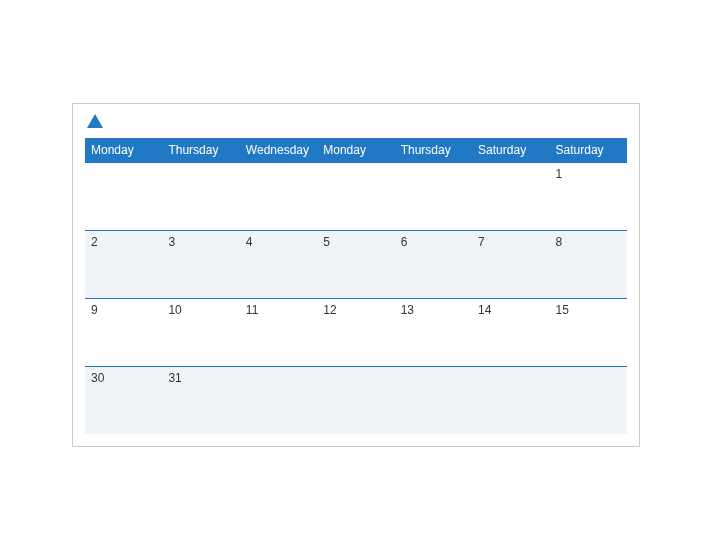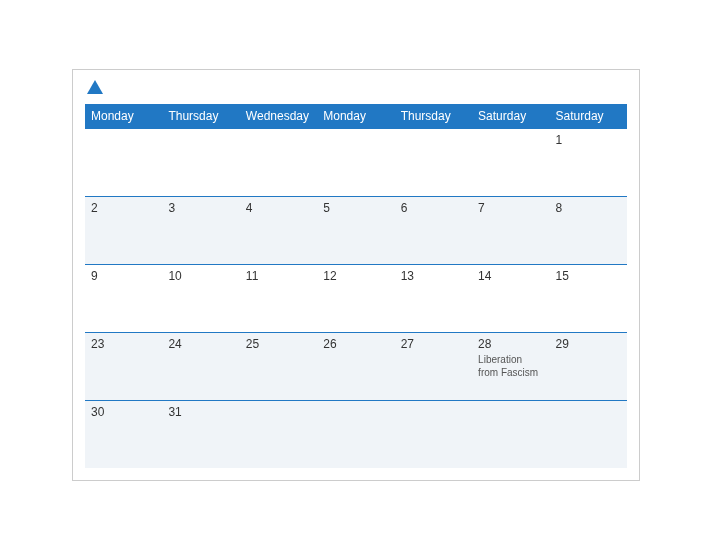--- a/index.html
+++ b/index.html
@@ -193,44 +193,20 @@
           <td>
             <span class="day-number">13</span>
           </td>
           <td>
             <span class="day-number">14</span>
           </td>
           <td>
             <span class="day-number">15</span>
           </td>
         </tr>
-        <tr>
-          <td>
-            <span class="day-number">23</span>
-          </td>
-          <td>
-            <span class="day-number">24</span>
-          </td>
-          <td>
-            <span class="day-number">25</span>
-          </td>
-          <td>
-            <span class="day-number">26</span>
-          </td>
-          <td>
-            <span class="day-number">27</span>
-          </td>
-          <td>
-            <span class="day-number">28</span>
-            <span class="event-text">Liberation from Fascism</span>
-          </td>
-          <td>
-            <span class="day-number">29</span>
-          </td>
-        </tr>
         <tr class="last-row">
           <td>
             <span class="day-number">30</span>
           </td>
           <td>
             <span class="day-number">31</span>
           </td>
           <td></td>
           <td></td>
           <td></td>

